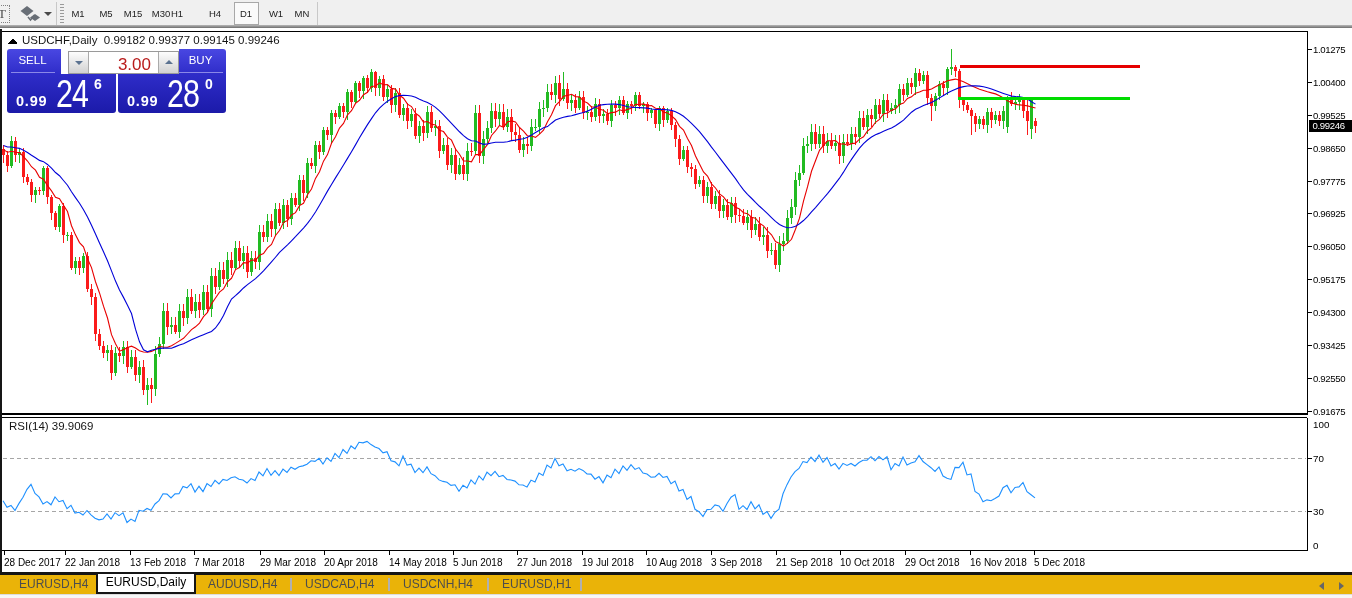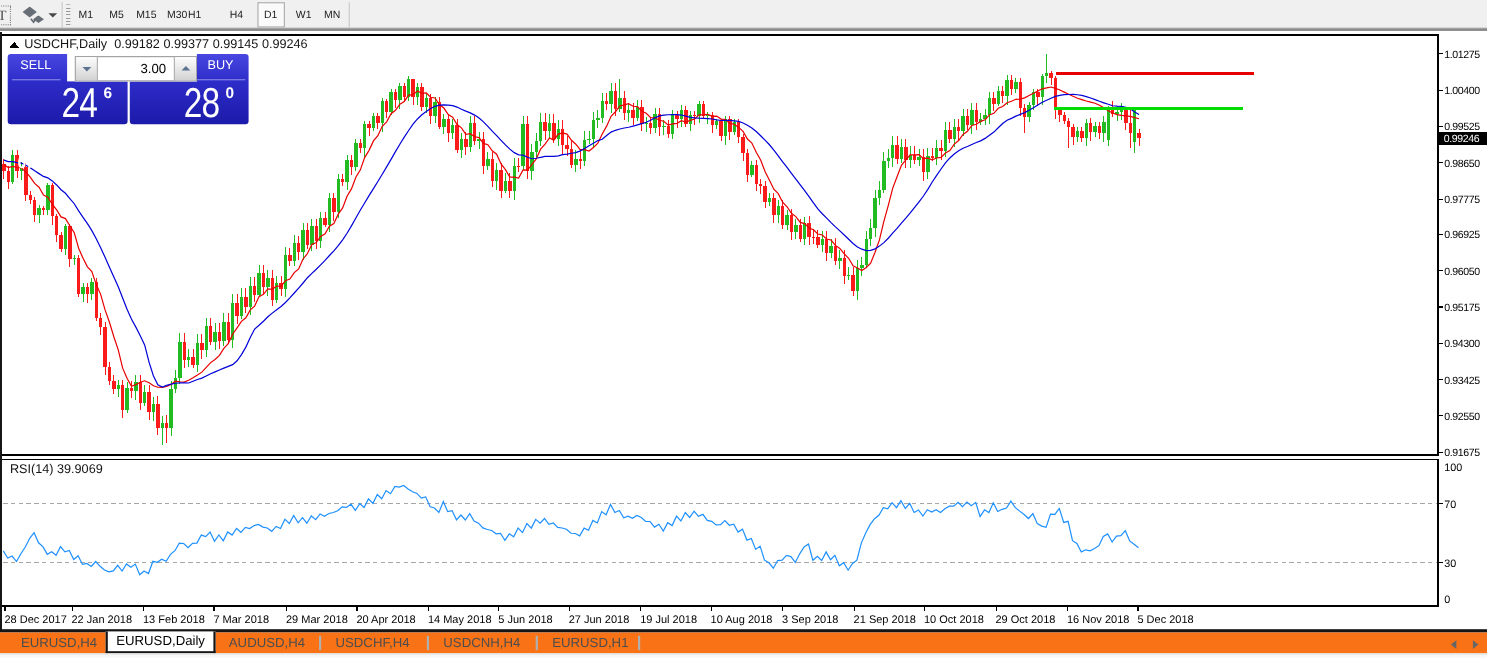--- a/index.html
+++ b/index.html
@@ -15,34 +15,34 @@
   border:1px dotted #808080; color:#4a4a4a; font-family:"Liberation Serif",serif;
   font-size:13px; text-align:center; line-height:16px; }
 #d1btn { position:absolute; left:234px; top:2px; width:25px; height:23px;
   background:#fafafa; border:1px solid #a8a8a8; }
 #chartsvg { position:absolute; left:0; top:0; }
 #panel { position:absolute; left:7px; top:49px; width:219px; height:64px;padding-left:22px; }
 .bluebox { position:absolute; top:0; height:64px; background:linear-gradient(#4947e2,#2e2cc8 40%,#1b1aa9);
   border-radius:3px; }
 #selltxt,#buytxt { position:absolute; top:5px; color:#fff; font-size:11.5px; width:51px; text-align:center; }
 .divline { position:absolute; top:22.5px; height:1px; background:#8a88e8; }
-.p099 { position:absolute; top:44px; color:#fff; font-size:14.5px; font-weight:bold; letter-spacing:0.8px;margin-top:48px; }
+.p099 { position:absolute; top:44px; color:#fff; font-size:14.5px; font-weight:bold; letter-spacing:0.8px; }
 .pbig { position:absolute; top:23.5px; color:#fff; font-size:38px; font-weight:400;
   transform:scaleX(0.80); transform-origin:left top; letter-spacing:-1px; }
 .psup { position:absolute; top:27px; color:#fff; font-size:14px; font-weight:bold; }
 #spin { position:absolute; left:54px; top:0px; width:118px; height:25px; background:#fff; }
 #spinctl { position:absolute; left:7px; top:2px; width:111px; height:23px; border:1px solid #9a9a9a; background:#fff; }
 .spbtn { position:absolute; top:0; width:20px; height:21px; background:linear-gradient(#fdfdfd,#d2d2d2);
   border-right:1px solid #aaa; }
 .spbtn.r { border-right:none; border-left:1px solid #aaa; right:0; }
 .arr { position:absolute; left:6px; width:0; height:0; border-left:4px solid transparent;
   border-right:4px solid transparent; }
-#lot { position:absolute; right:27px; top:3px; font-size:12px; color:#000000; }
+#lot { position:absolute; right:27px; top:3px; font-size:17px; color:#b91c1c; }
 #blackline { position:absolute; left:0; top:572px; width:1352px; height:2.5px; background:#151515; }
-#tabbar { position:absolute; left:0; top:574.5px; width:1352px; height:19px; background:#f97316; }
+#tabbar { position:absolute; left:0; top:574.5px; width:1352px; height:19px; background:#eab308; }
 #tabbar2 { position:absolute; left:0; top:593.5px; width:1352px; height:4.5px; background:#f7f7f7;
   border-top:1px solid #dcdcdc; }
 .tab { position:absolute; top:0; height:19px; line-height:18px; font-size:12px; color:#4d4d4d; }
 .tsep { position:absolute; top:3px; width:2px; height:13px; background:#b0b0b0; }
 #activetab { position:absolute; left:96px; top:-1px; width:100px; height:20px; background:#fff;
   border:2px solid #151515; border-top:none; color:#000; text-align:center; line-height:17px; font-size:12px; }
 .scrollarr { position:absolute; top:581px; width:0; height:0; }
 </style></head>
 <body>
 <svg id="chartsvg" width="1352" height="598" viewBox="0 0 1352 598" font-family="Liberation Sans, sans-serif" shape-rendering="crispEdges">
@@ -152,21 +152,21 @@
         </div>
    <div id="lot">3.00</div>
   </div>
  </div>
 </div>
 <div id="blackline"></div>
 <div id="tabbar">
  <div class="tab" style="left:19px">EURUSD,H4</div>
  <div class="tab" style="left:208px">AUDUSD,H4</div>
  <div class="tsep" style="left:290px"></div>
- <div class="tab" style="left:305px">USDCHF,H4</div>
+ <div class="tab" style="left:305px">USDCAD,H4</div>
  <div class="tsep" style="left:388px"></div>
  <div class="tab" style="left:403px">USDCNH,H4</div>
  <div class="tsep" style="left:487px"></div>
  <div class="tab" style="left:502px">EURUSD,H1</div>
  <div class="tsep" style="left:580px"></div>
  <div id="activetab">EURUSD,Daily</div>
 </div>
 <div id="tabbar2"></div>
 <div class="scrollarr" style="left:1319px;top:582px;border-top:4px solid transparent;border-bottom:4px solid transparent;border-right:5px solid #666"></div>
 <div class="scrollarr" style="left:1339px;top:582px;border-top:4px solid transparent;border-bottom:4px solid transparent;border-left:5px solid #666"></div>

